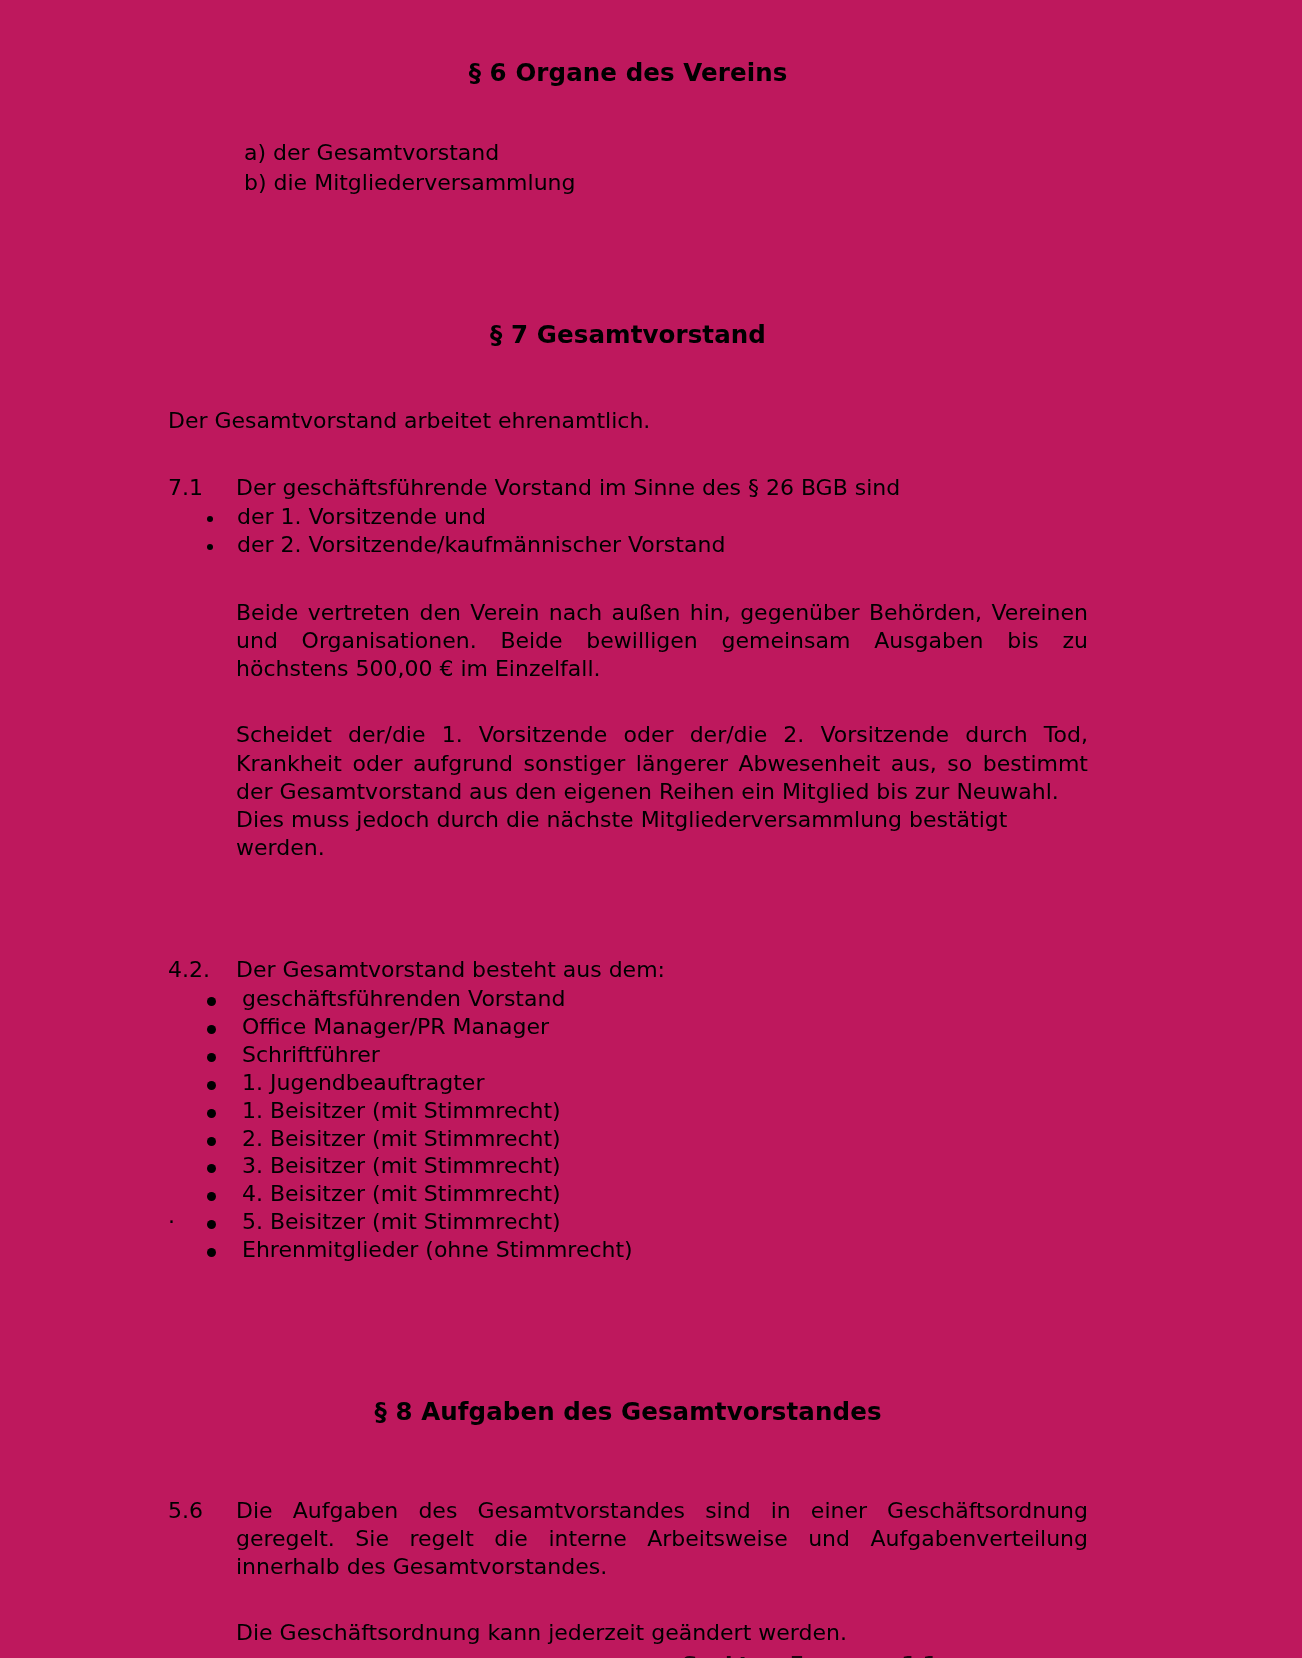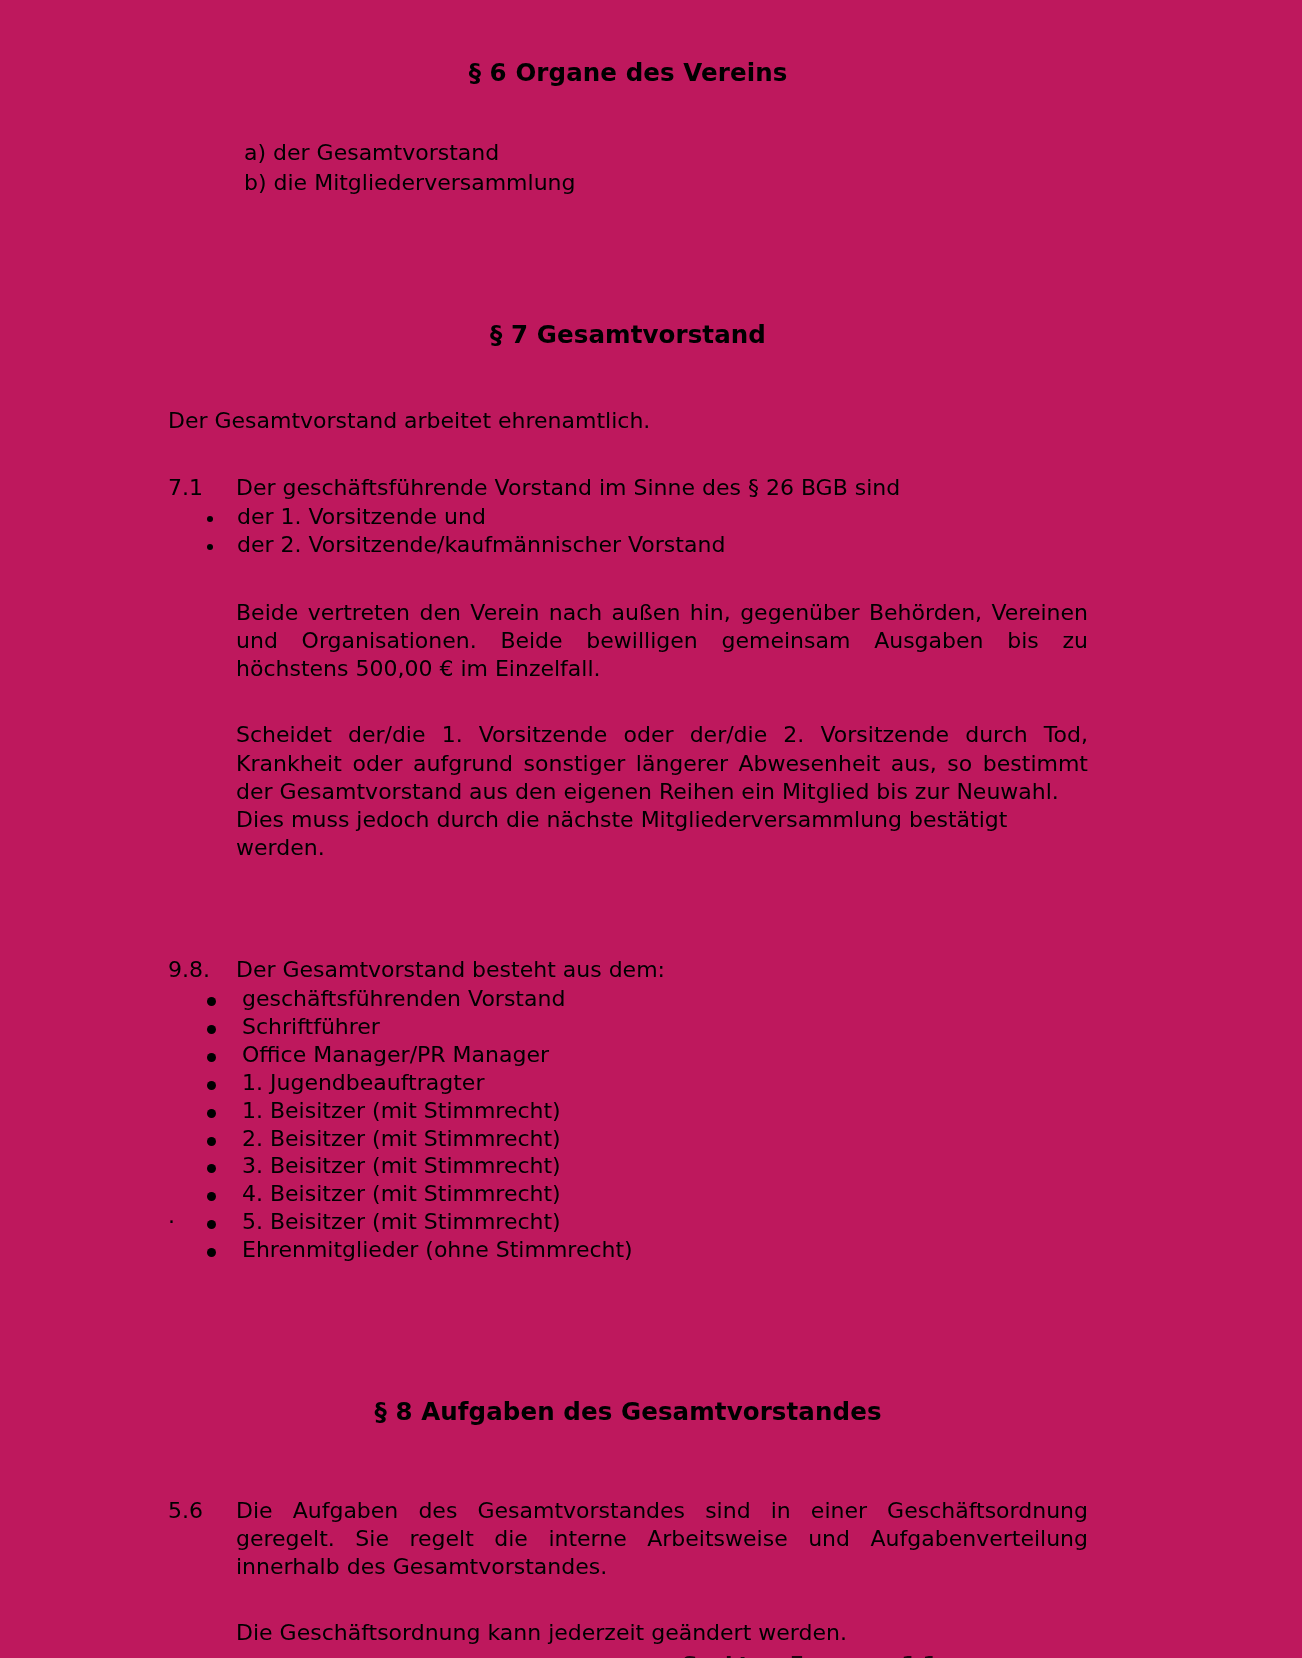--- a/index.html
+++ b/index.html
@@ -207,36 +207,36 @@
     </div>
 
     <div class="clause">
       <span class="clause-body">Dies muss jedoch durch die nächste Mitgliederversammlung bestätigt werden.</span>
     </div>
 
     <div class="spacer-lg"></div>
     <div class="spacer-md"></div>
 
     <div class="clause">
-      <span class="clause-number">9.8.</span>
+      <span class="clause-number">4.2.</span>
       <span class="clause-body">Der Gesamtvorstand besteht aus dem:</span>
     </div>
 
     <ul class="bullets big-dot">
       <li>
         <span class="bullet-dot"></span>
         <span>geschäftsführenden Vorstand</span>
       </li>
       <li>
         <span class="bullet-dot"></span>
+        <span>Office Manager/PR Manager</span>
+      </li>
+      <li>
+        <span class="bullet-dot"></span>
         <span>Schriftführer</span>
-      </li>
-      <li>
-        <span class="bullet-dot"></span>
-        <span>Office Manager/PR Manager</span>
       </li>
       <li>
         <span class="bullet-dot"></span>
         <span>1. Jugendbeauftragter</span>
       </li>
       <li>
         <span class="bullet-dot"></span>
         <span>1. Beisitzer (mit Stimmrecht)</span>
       </li>
       <li>

